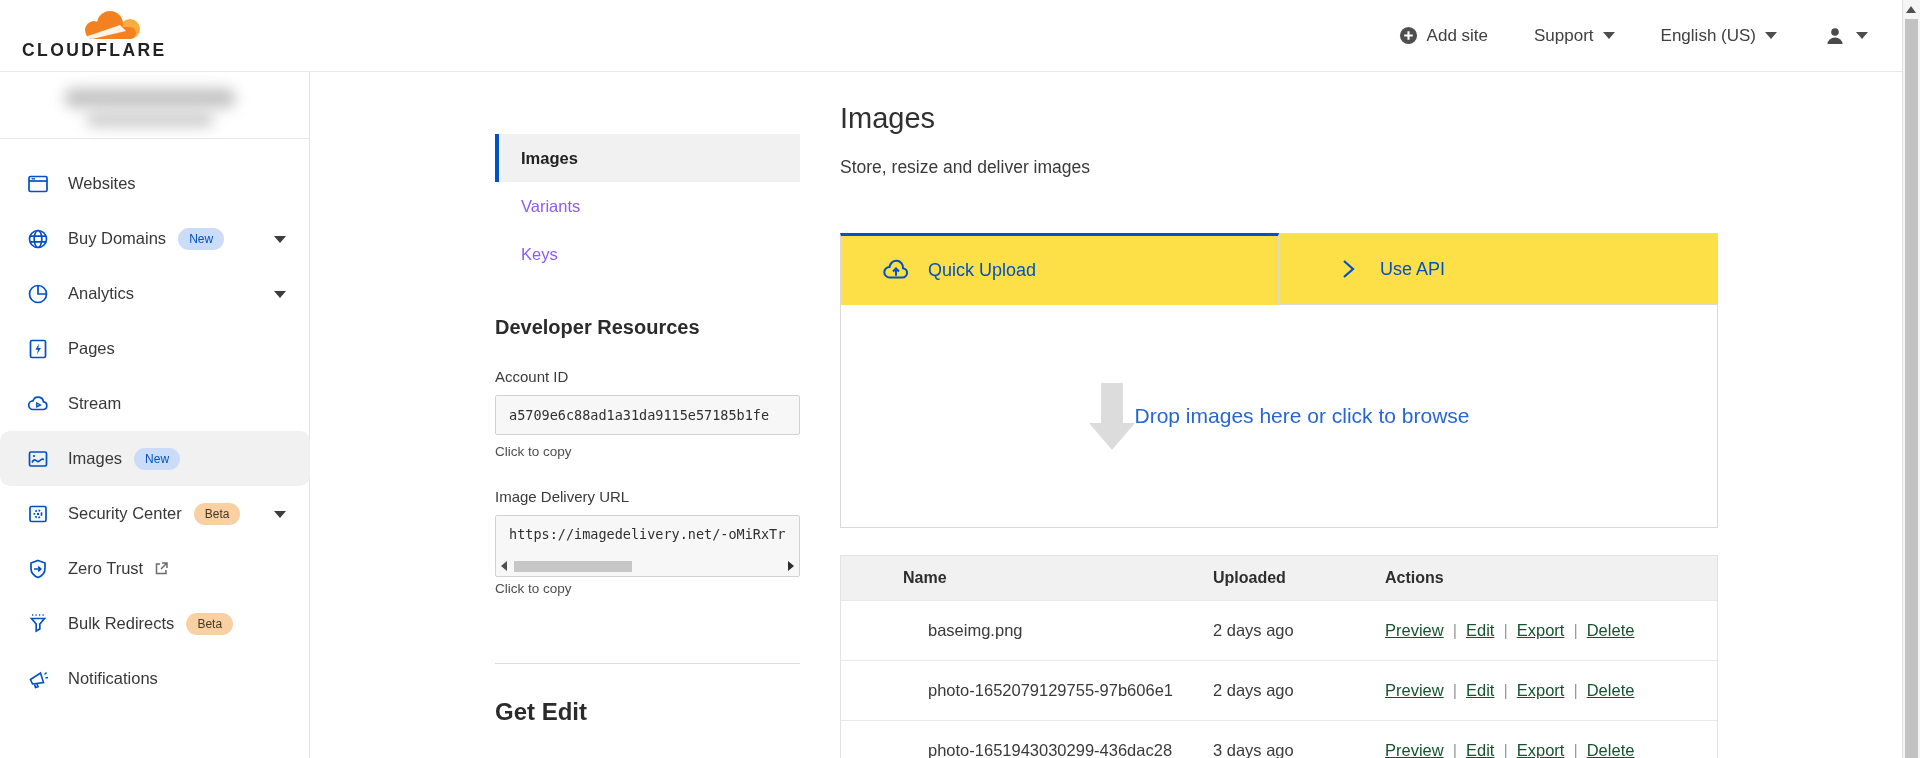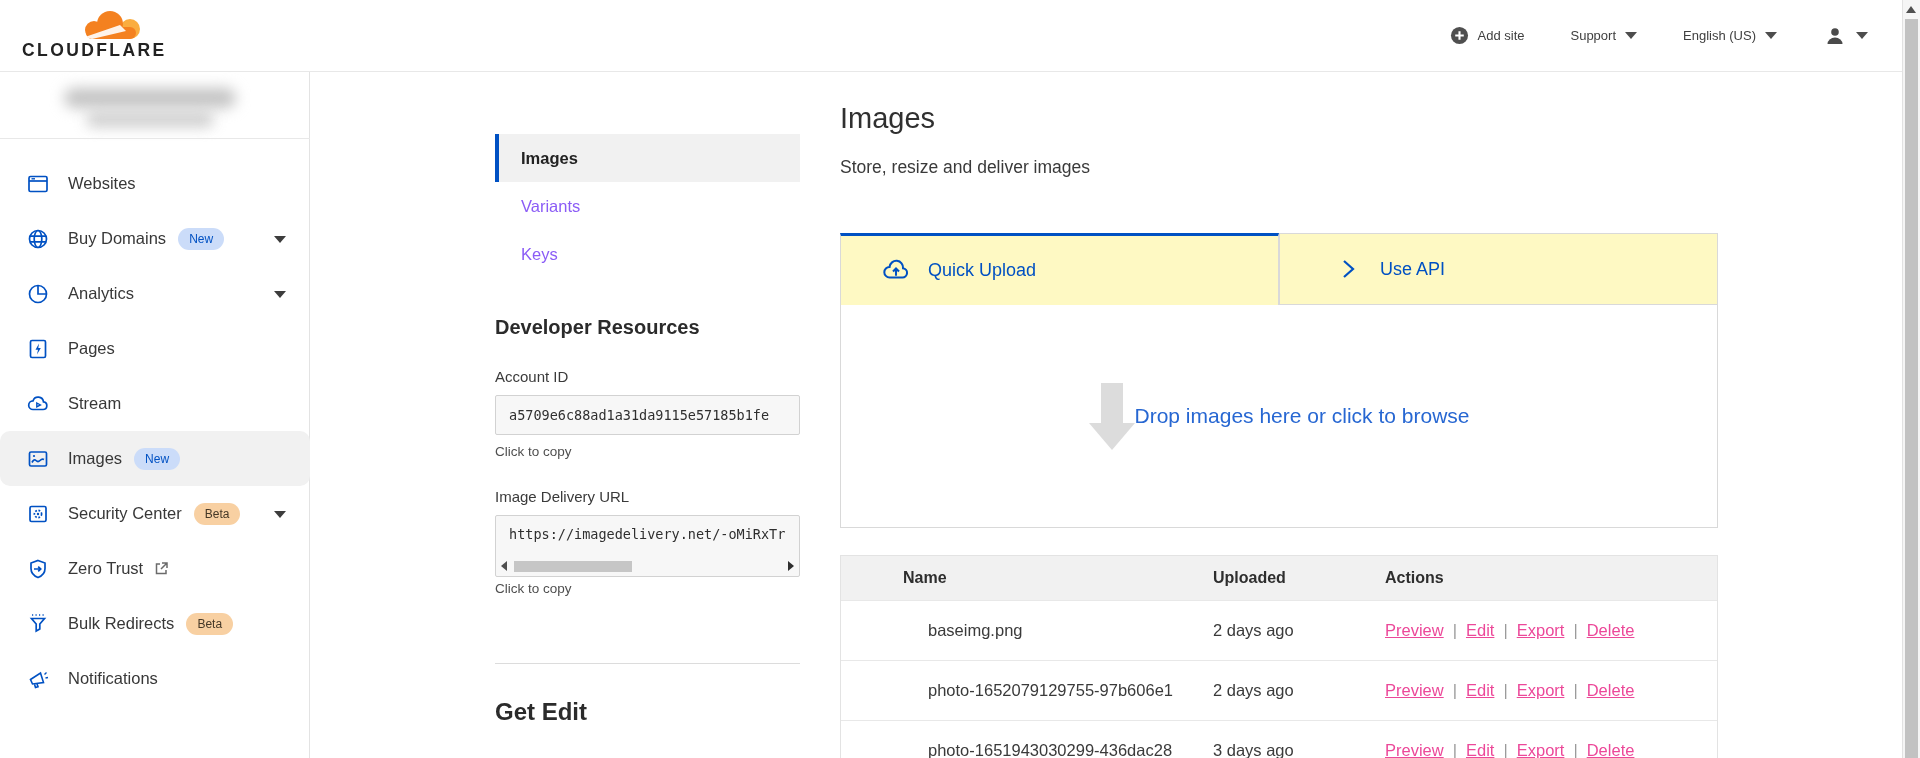--- a/index.html
+++ b/index.html
@@ -3,21 +3,21 @@
 <meta charset="utf-8">
 <style>
   html,body{margin:0;padding:0;background:#fff;}
   .page{position:relative;width:1920px;height:758px;background:#fff;overflow:hidden;
         font-family:"Liberation Sans",sans-serif;color:#313131;}
 
   
   .topbar{position:absolute;top:0;left:0;width:1920px;height:72px;background:#fff;
           border-bottom:1px solid #e8e8e8;box-sizing:border-box;display:flex;
           align-items:center;justify-content:space-between;padding:0 52px 0 22px;}
-  .topbar-right{display:flex;align-items:center;gap:46px;font-size:13px;color:#404040;}
+  .topbar-right{display:flex;align-items:center;gap:46px;font-size:17px;color:#404040;}
   .menu-item{display:flex;align-items:center;gap:9px;cursor:pointer;white-space:nowrap;}
   .caret{width:0;height:0;border-left:6px solid transparent;border-right:6px solid transparent;
          border-top:7px solid #4d4d4d;}
 
   
   .sidebar{position:absolute;top:72px;left:0;width:310px;height:686px;background:#fff;
            border-right:1px solid #e3e3e3;box-sizing:border-box;}
   .account-blur{position:absolute;top:12px;left:52px;width:210px;height:50px;}
   .blob{position:absolute;background:#c4c4c4;filter:blur(7px);border-radius:10px;}
   .blob1{top:4px;left:12px;width:172px;height:20px;}
@@ -65,21 +65,21 @@
   .copy2{top:509px;}
   .subnav-divider{position:absolute;top:591px;left:0;width:305px;height:1px;background:#dcdcdc;}
   .get-help{position:absolute;top:626px;left:0;font-size:24px;font-weight:bold;color:#2b2b2b;}
 
   
   .main{position:absolute;top:72px;left:840px;width:878px;height:686px;}
   .page-title{position:absolute;top:30px;left:0;font-size:29px;font-weight:500;color:#303030;}
   .page-subtitle{position:absolute;top:85px;left:0;font-size:17.5px;color:#3a3a3a;}
   .tabs{position:absolute;top:154px;left:0;width:878px;height:79px;display:flex;}
   .tab{width:439px;box-sizing:border-box;display:flex;align-items:center;
-       font-size:18px;color:#0051c3;cursor:pointer;background:#fef9c3;margin-top:7px;}
+       font-size:18px;color:#0051c3;cursor:pointer;background:#fde047;margin-top:7px;}
   .tab-active{border-top:3px solid #0051c3;border-left:1px solid #d9d9d9;
               border-right:1px solid #d9d9d9;border-bottom:none;padding-left:40px;gap:17px;}
   .tab-inactive{border:1px solid #d9d9d9;padding-left:56px;gap:20px;}
   .dropzone{position:absolute;top:233px;left:0;width:878px;height:223px;box-sizing:border-box;
             border:1px solid #d9d9d9;border-top:none;display:flex;align-items:center;
             justify-content:center;cursor:pointer;}
   .drop-arrow{width:46px;}
   .drop-arrow .shaft{width:22px;height:40px;background:#dcdcdc;margin:0 auto;}
   .drop-arrow .head{width:0;height:0;border-left:23px solid transparent;
                     border-right:23px solid transparent;border-top:27px solid #dcdcdc;}
@@ -88,21 +88,21 @@
   .imtable{position:absolute;top:483px;left:0;width:878px;box-sizing:border-box;
            border:1px solid #e3e3e3;border-bottom:none;}
   .thead{position:relative;height:44px;background:#f1f1f1;}
   .th{position:absolute;top:0;line-height:44px;font-weight:bold;font-size:16px;color:#2e2e2e;}
   .col-name{left:62px;}.col-up{left:372px;}.col-act{left:544px;}
   .trow{position:relative;height:59px;border-top:1px solid #e8e8e8;background:#fff;}
   .td{position:absolute;top:0;line-height:58px;font-size:16.5px;color:#3a3a3a;white-space:nowrap;}
   .td-name{left:62px;width:300px;overflow:hidden;margin-left:25px;}
   .td-up{left:372px;}
   .td-act{left:544px;}
-  .action-link{color:#ec4899;text-decoration:underline;cursor:pointer;}
+  .action-link{color:#14532d;text-decoration:underline;cursor:pointer;}
   .pipe{color:#9b9b9b;margin:0 9px;}
 
   
   .vscroll{position:absolute;top:0;right:0;width:18px;height:758px;background:#f5f5f5;
            border-left:1px solid #e2e2e2;box-sizing:border-box;}
   .vs-up{position:absolute;top:6px;left:3px;width:0;height:0;border-left:5px solid transparent;
          border-right:5px solid transparent;border-bottom:7px solid #4f4f4f;}
   .vs-thumb{position:absolute;top:19px;left:2px;width:13px;height:739px;background:#c2c2c2;}
 </style>
 </head>

